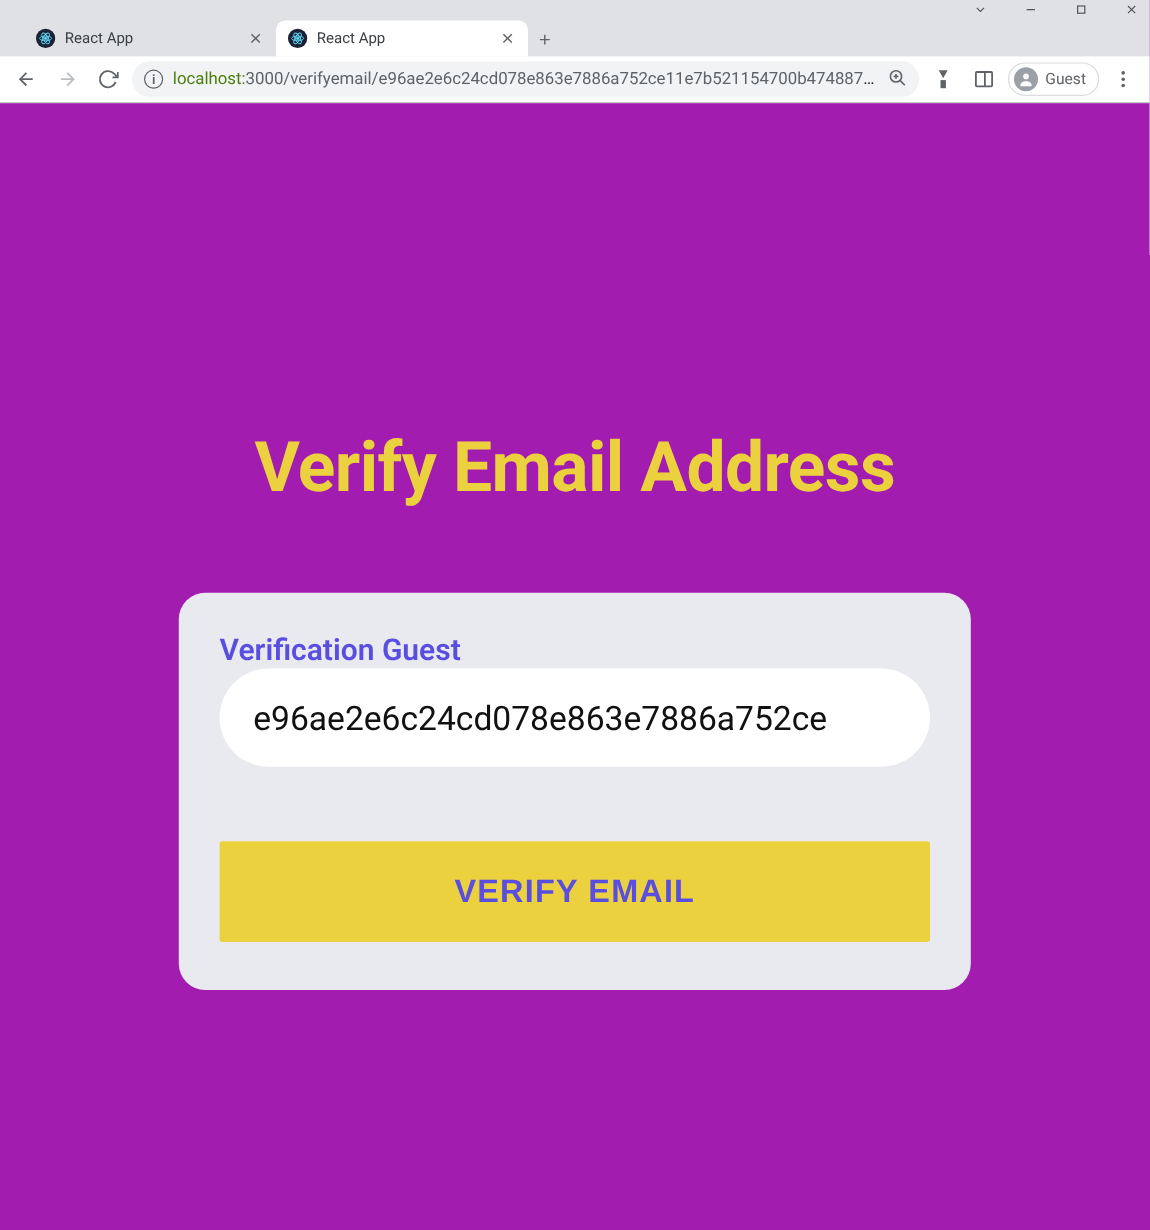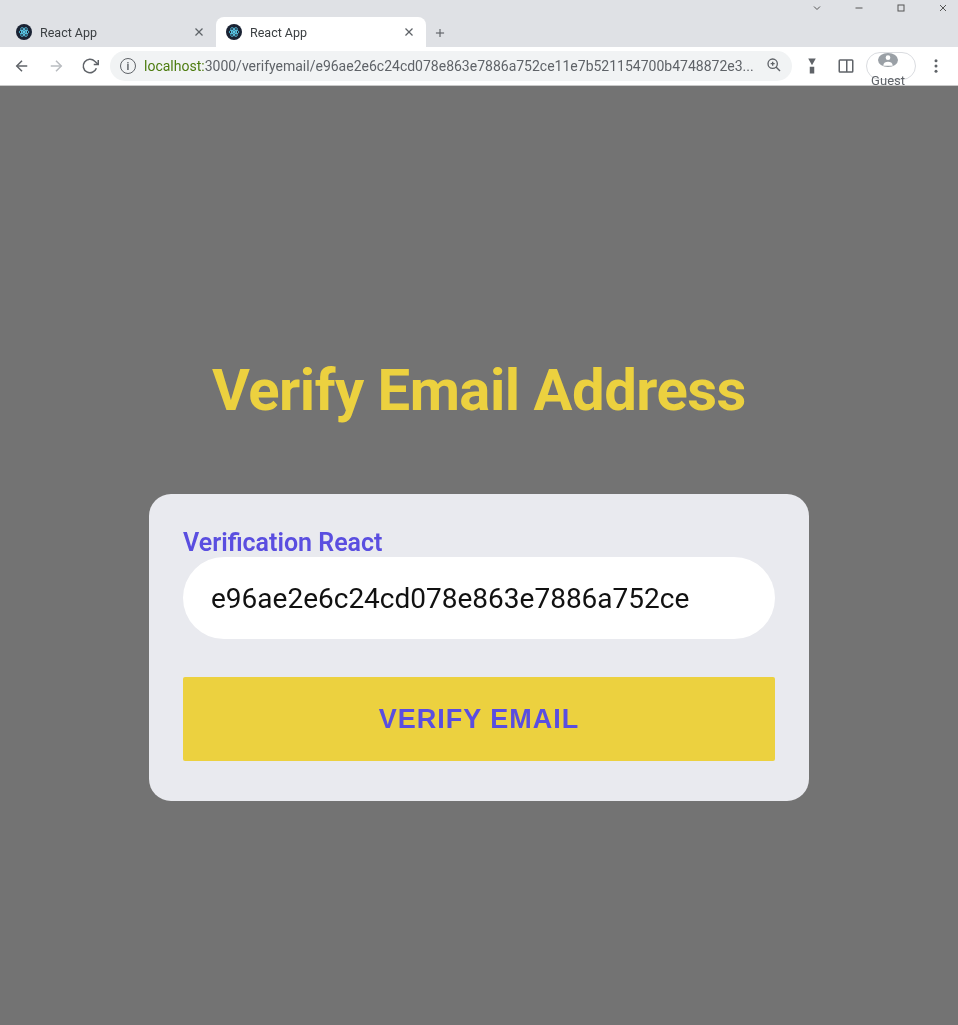--- a/index.html
+++ b/index.html
@@ -31,21 +31,21 @@
     padding-right: 8px;
     gap: 28px;
   }
   .wbtn { width: 14px; height: 14px; display:flex; align-items:center; justify-content:center; color:#555; }
   .wbtn svg { width:12px; height:12px; }
 
   .tabstrip {
     display: flex;
     align-items: flex-end;
     height: 32px;
-    padding: 0 6px;
+    padding: 0 20px;
   }
   .tab {
     display: flex;
     align-items: center;
     height: 30px;
     padding: 0 10px 0 10px;
     min-width: 210px;
     max-width: 230px;
     position: relative;
     gap: 8px;
@@ -110,32 +110,31 @@
 
   .profile-chip {
     height:28px;
     border:1px solid #dadce0;
     border-radius:14px;
     display:flex; align-items:center;
     padding: 0 10px 0 4px;
     gap:6px;
     color:#5f6368;
     font-size:13px;
-    flex-direction:column;
   }
   .profile-chip .avatar {
     width:20px; height:20px; border-radius:50%;
     background:#9aa0a6; display:flex; align-items:center; justify-content:center;
   }
   .profile-chip .avatar svg { width:14px; height:14px; fill:#fff; }
 
   
   .viewport {
     flex:1;
-    background: #737373;
+    background: #a21caf;
     overflow:hidden;
     display:flex;
     flex-direction:column;
     align-items:center;
     padding-top: 270px;
   }
   .page-title {
     color: #ecd13f;
     font-size: 58px;
     font-weight: 700;
@@ -159,21 +158,21 @@
     border-radius: 42px;
     border: none;
     background: #ffffff;
     font-size: 28px;
     color: #111;
     padding: 0 28px;
     outline: none;
     font-family: inherit;
   }
   .verify-btn {
-    margin-top: 38px;
+    margin-top: 62px;
     width: 100%;
     height: 84px;
     border: none;
     background: #ecd13f;
     color: #5a4ee0;
     font-size: 27px;
     font-weight: 700;
     letter-spacing: 1px;
     cursor: pointer;
     border-radius: 2px;
@@ -314,17 +313,17 @@
           <circle cx="12" cy="19" r="2"></circle>
         </svg>
     </span>
   </div>
 </div>
 
 <div class="viewport">
   <h1 class="page-title">Verify Email Address</h1>
 
   <div class="card">
-    <div class="label">Verification React</div>
+    <div class="label">Verification Guest</div>
     <input class="input" type="text" value="e96ae2e6c24cd078e863e7886a752ce" style="">
     <button class="verify-btn">VERIFY EMAIL</button>
   </div>
 </div>
 
 </body></html>

